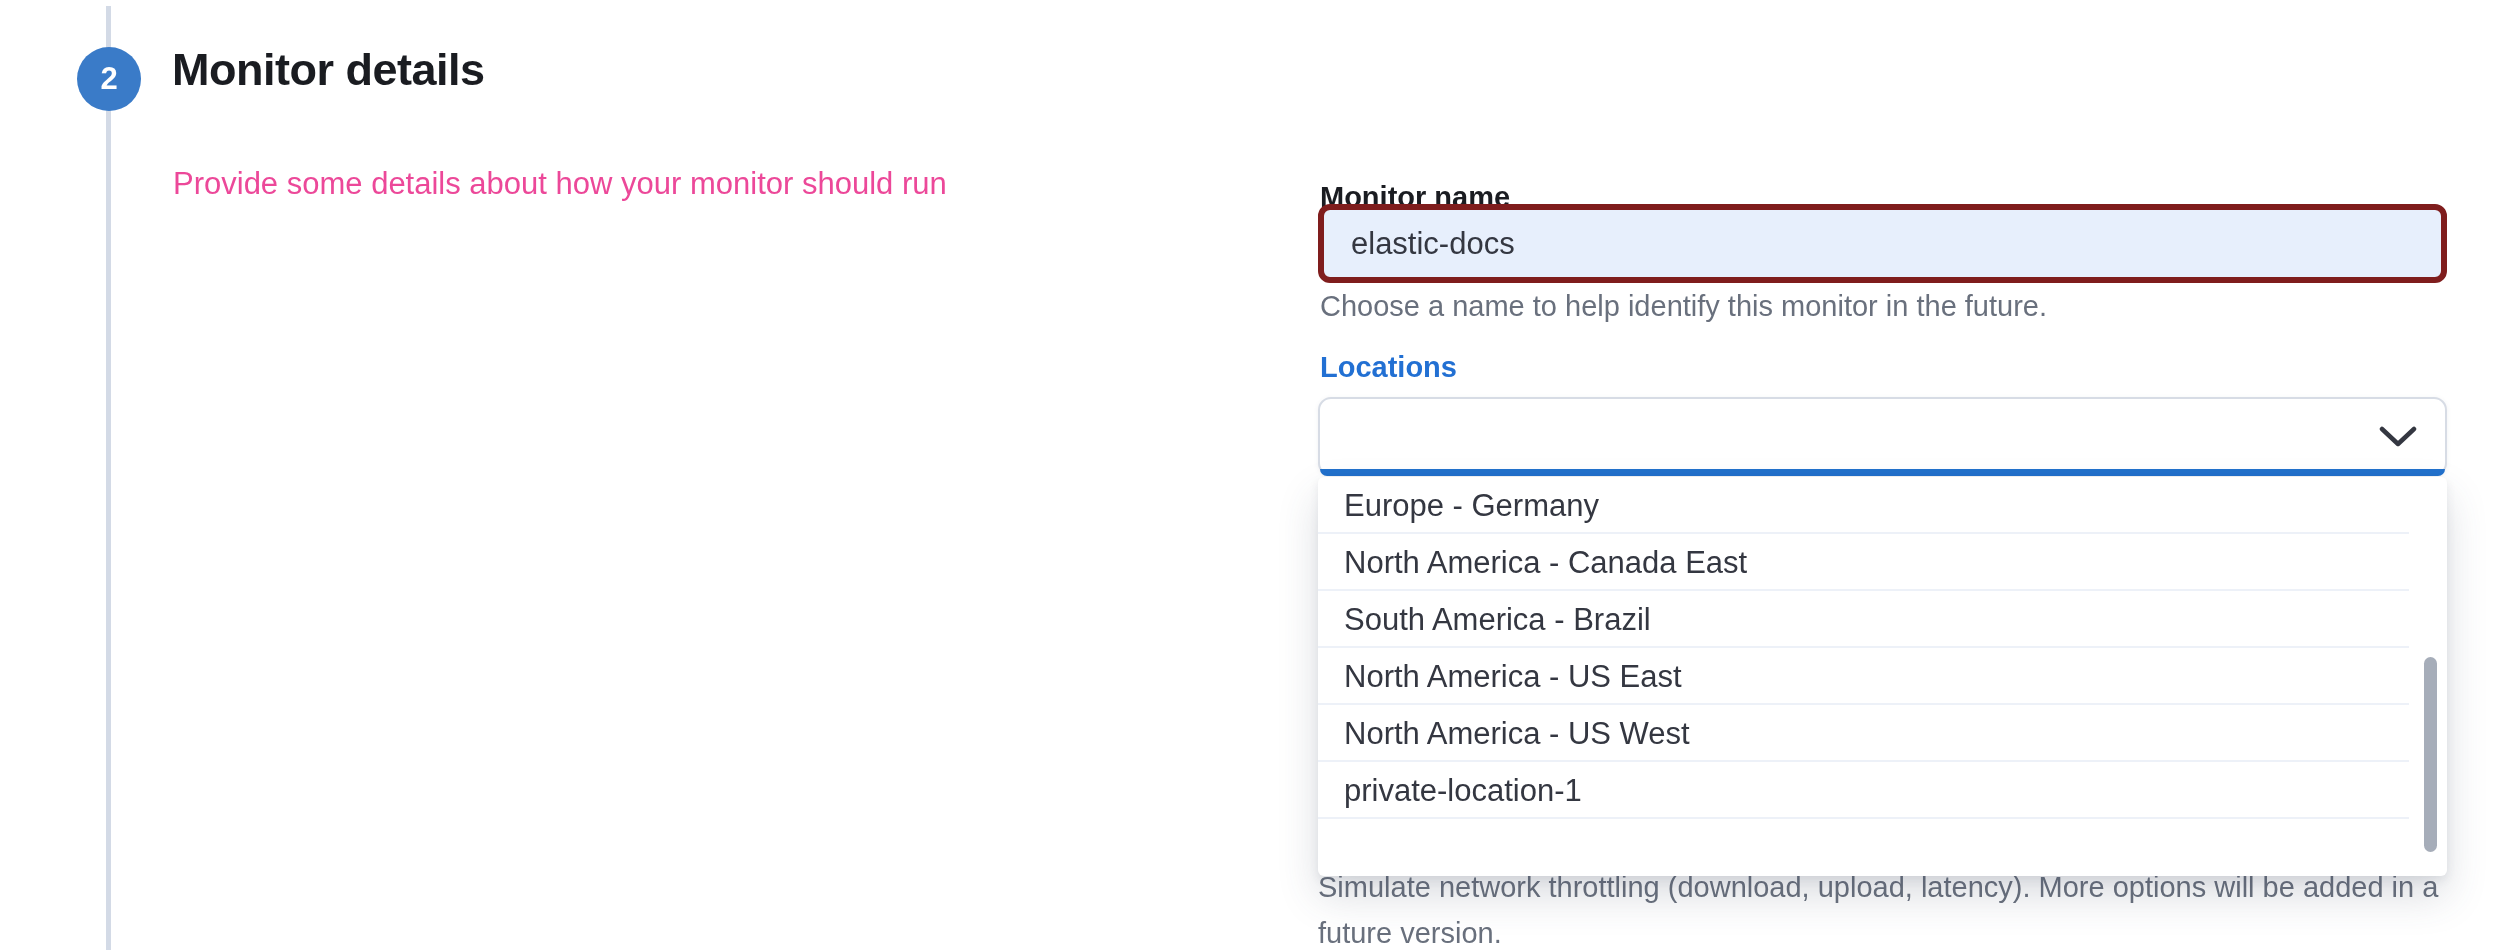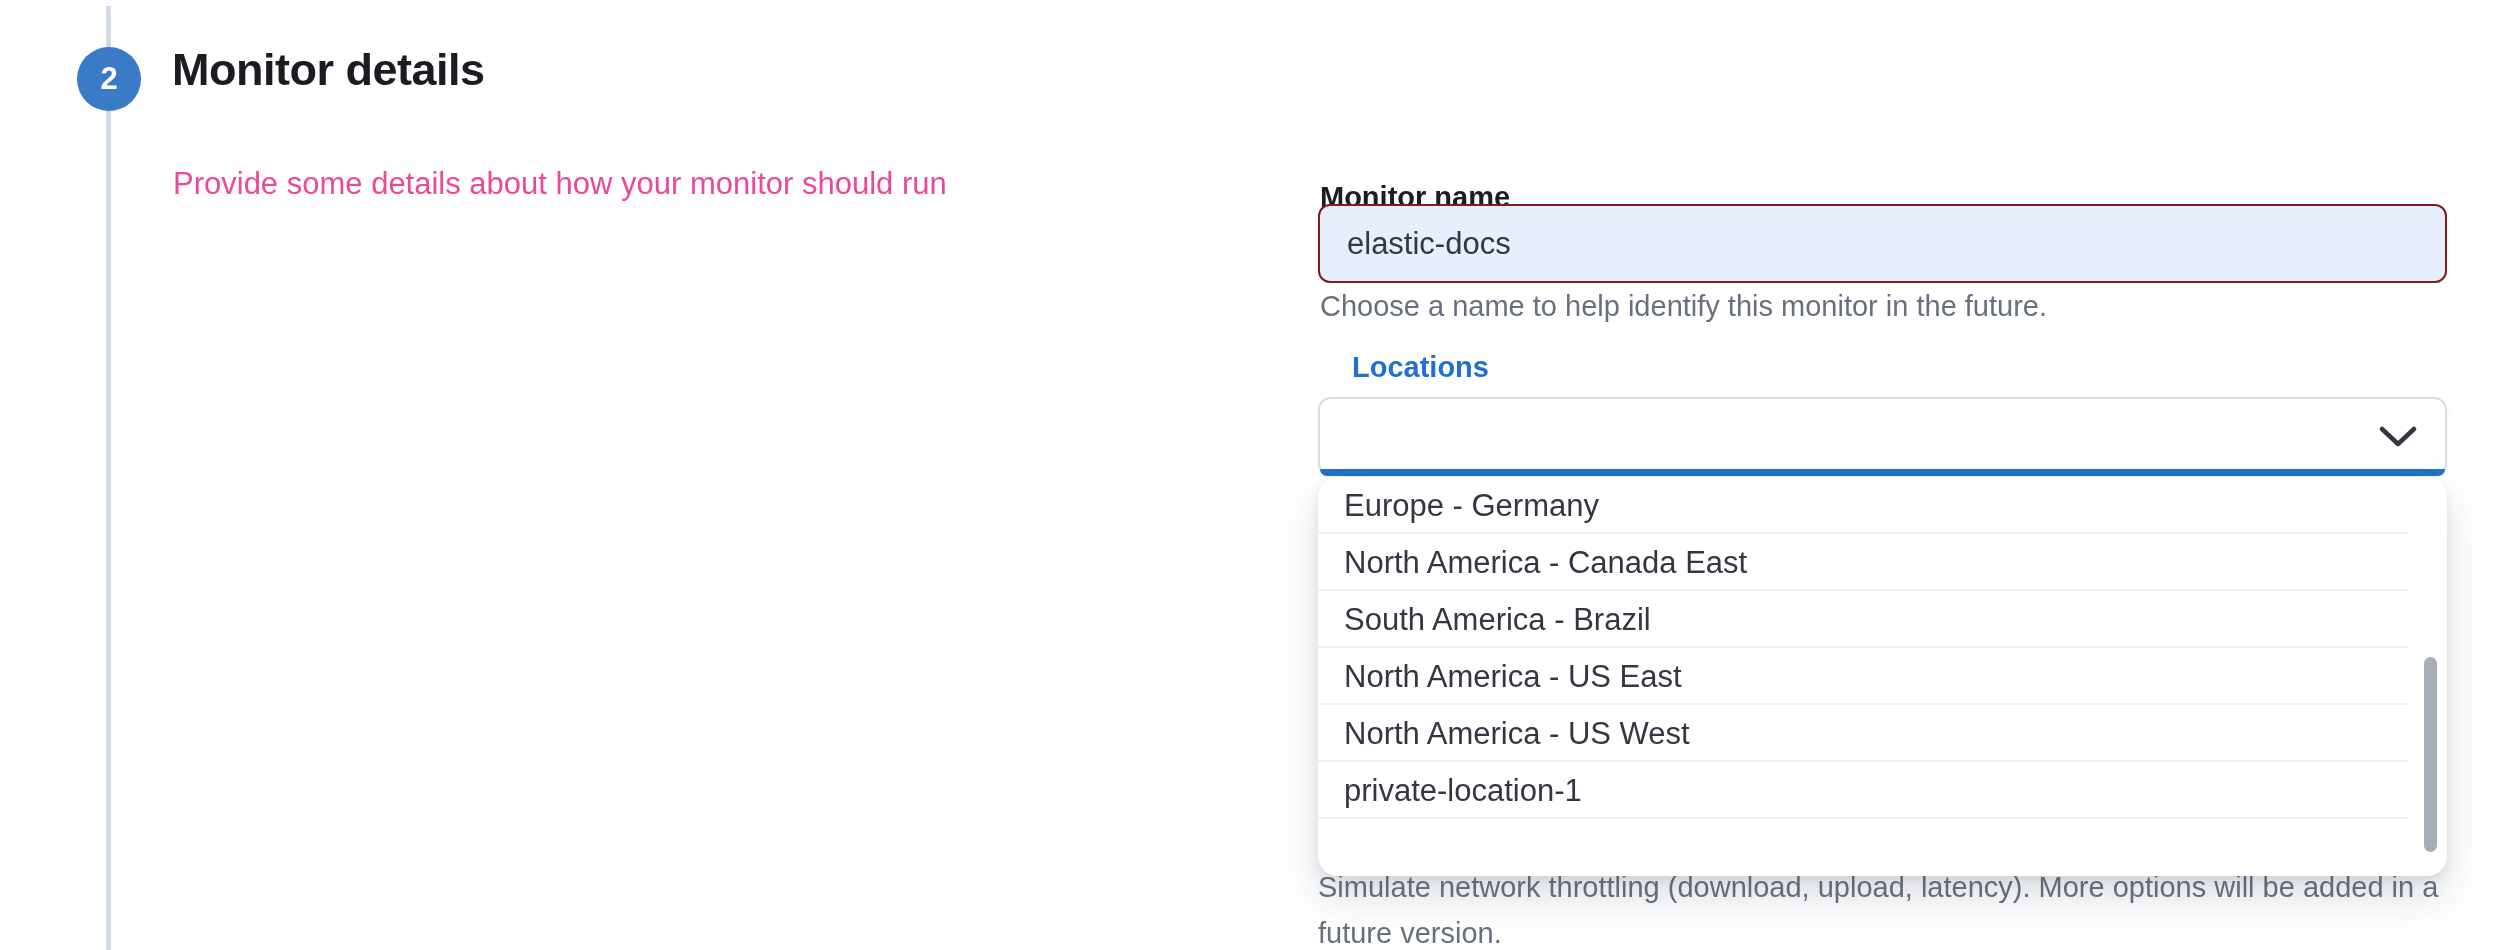--- a/index.html
+++ b/index.html
@@ -46,28 +46,28 @@
   }
 
   
   .field-label {
     position: absolute;
     font-size: 29px;
     font-weight: 700;
     color: #1a1c21;
   }
   .label-monitor-name { left: 1320px; top: 160px; margin-top: 21px; }
-  .label-locations { left: 1320px; top: 351px; color: #2270d3; margin-left: 32px; }
+  .label-locations { left: 1320px; top: 351px; color: #2270d3; }
 
   .monitor-name-input {
     position: absolute;
     left: 1318px; top: 204px;
     width: 1129px; height: 79px;
     background: #e7effc;
-    border: 2px solid #7f1d1d;
+    border: 6px solid #7f1d1d;
     border-radius: 12px;
     font-family: "Liberation Sans", sans-serif;
     font-size: 31px;
     color: #343741;
     padding: 0 27px;
     outline: none;
   }
   .help-text {
     position: absolute;
     left: 1320px; top: 290px;
@@ -97,21 +97,21 @@
     height: 7px;
     background: #2271cc;
     border-radius: 0 0 10px 10px;
   }
 
   .dropdown-panel {
     position: absolute;
     left: 1318px; top: 477px;
     width: 1129px; height: 399px;
     background: #ffffff;
-    border-radius: 20px;
+    border-radius: 6px;
     box-shadow: 0 20px 40px rgba(60,72,92,0.18), 0 4px 10px rgba(60,72,92,0.10);
     z-index: 5;
     overflow: hidden;
   }
   .option {
     position: relative;
     height: 57px;
     line-height: 57px;
     padding-left: 26px;
     font-size: 31px;

